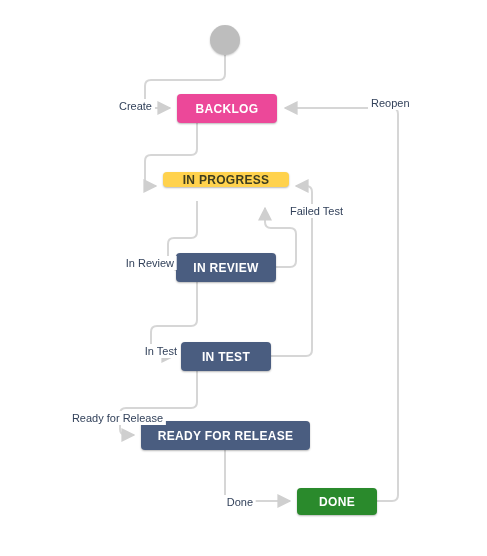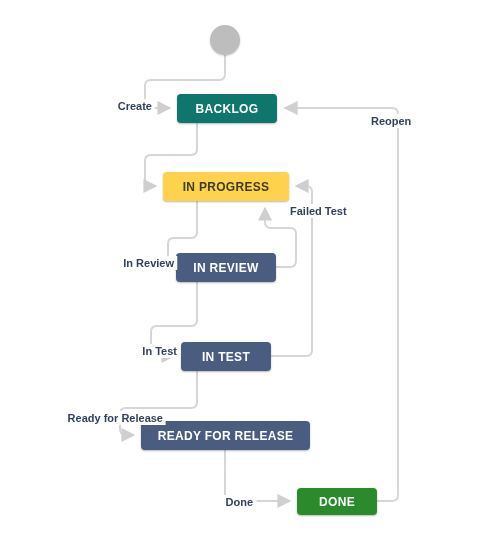--- a/index.html
+++ b/index.html
@@ -45,21 +45,21 @@
   }
   .start-node {
     position: absolute;
     border-radius: 50%;
     background: #bdbdbd;
     box-shadow: 0 1px 2px rgba(0,0,0,0.22);
   }
   .edge-label {
     position: absolute;
     font-size: 11px;
-    font-weight: bold;
+    font-weight: normal;
     color: #33425b;
     background: #ffffff;
     padding: 1px 3px;
     white-space: nowrap;
     user-select: none;
   }
   .edge-label.right-anchor {
     transform: translateX(-100%);
   }
 </style>
@@ -89,25 +89,25 @@
 
     <path d="M 276 267 L 290 267 Q 296 267 296 261 L 296 234 Q 296 228 290 228 L 271 228 Q 265 228 265 222 L 265 208" fill="none" stroke="#d6d6d6" stroke-width="2" marker-end="url(#arrow-head)"></path>
 
     <path d="M 271 356 L 306 356 Q 312 356 312 350 L 312 192 Q 312 186 306 186 L 296 186" fill="none" stroke="#d6d6d6" stroke-width="2" marker-end="url(#arrow-head)"></path>
 
     <path d="M 377 501 L 392 501 Q 398 501 398 495 L 398 114 Q 398 108 392 108 L 285 108" fill="none" stroke="#d6d6d6" stroke-width="2" marker-end="url(#arrow-head)"></path>
   </svg>
 
   <div class="start-node" id="node-start" style="left: 210px; top: 25px; width: 30px; height: 30px; background: rgb(189, 189, 189);"></div>
 
-  <div class="node" id="node-backlog" style="left: 177px; top: 94px; width: 100px; height: 29px; background: #0f766e; color: rgb(255, 255, 255);">
+  <div class="node" id="node-backlog" style="left: 177px; top: 94px; width: 100px; height: 29px; background: #ec4899; color: rgb(255, 255, 255);">
     <span class="node-label">BACKLOG</span>
   </div>
 
-  <div class="node" id="node-in-progress" style="left: 163px; top: 172px; width: 126px; height: 29px; background: rgb(255, 210, 77); color: rgb(61, 61, 31);">
+  <div class="node" id="node-in-progress" style="left: 163px; top: 172px; width: 126px; height: 15px; background: rgb(255, 210, 77); color: rgb(61, 61, 31);">
     <span class="node-label">IN PROGRESS</span>
   </div>
 
   <div class="node" id="node-in-review" style="left: 176px; top: 253px; width: 100px; height: 29px; background: rgb(74, 93, 128); color: rgb(255, 255, 255);">
     <span class="node-label">IN REVIEW</span>
   </div>
 
   <div class="node" id="node-in-test" style="left: 181px; top: 342px; width: 90px; height: 29px; background: rgb(74, 93, 128); color: rgb(255, 255, 255);">
     <span class="node-label">IN TEST</span>
   </div>
@@ -119,15 +119,15 @@
   <div class="node" id="node-done" style="left: 297px; top: 488px; width: 80px; height: 27px; background: rgb(42, 138, 44); color: rgb(255, 255, 255);">
     <span class="node-label">DONE</span>
   </div>
 
   <div class="edge-label right-anchor" id="label-create" style="left: 155px; top: 99px; color: rgb(51, 66, 91);">Create</div>
   <div class="edge-label right-anchor" id="label-in-review" style="left: 177px; top: 256px; color: rgb(51, 66, 91);">In Review</div>
   <div class="edge-label right-anchor" id="label-in-test" style="left: 180px; top: 344px; color: rgb(51, 66, 91);">In Test</div>
   <div class="edge-label right-anchor" id="label-ready-for-release" style="left: 166px; top: 411px; color: rgb(51, 66, 91);">Ready for Release</div>
   <div class="edge-label right-anchor" id="label-done" style="left: 256px; top: 495px; color: rgb(51, 66, 91);">Done</div>
   <div class="edge-label" id="label-failed-test" style="left: 287px; top: 204px; color: rgb(51, 66, 91);">Failed Test</div>
-  <div class="edge-label" id="label-reopen" style="left: 368px; top: 114px; color: rgb(51, 66, 91); text-align: center;">Reopen</div>
+  <div class="edge-label" id="label-reopen" style="left: 368px; top: 96px; color: rgb(51, 66, 91); text-align: center;">Reopen</div>
 
 </div>
 
 </body></html>

